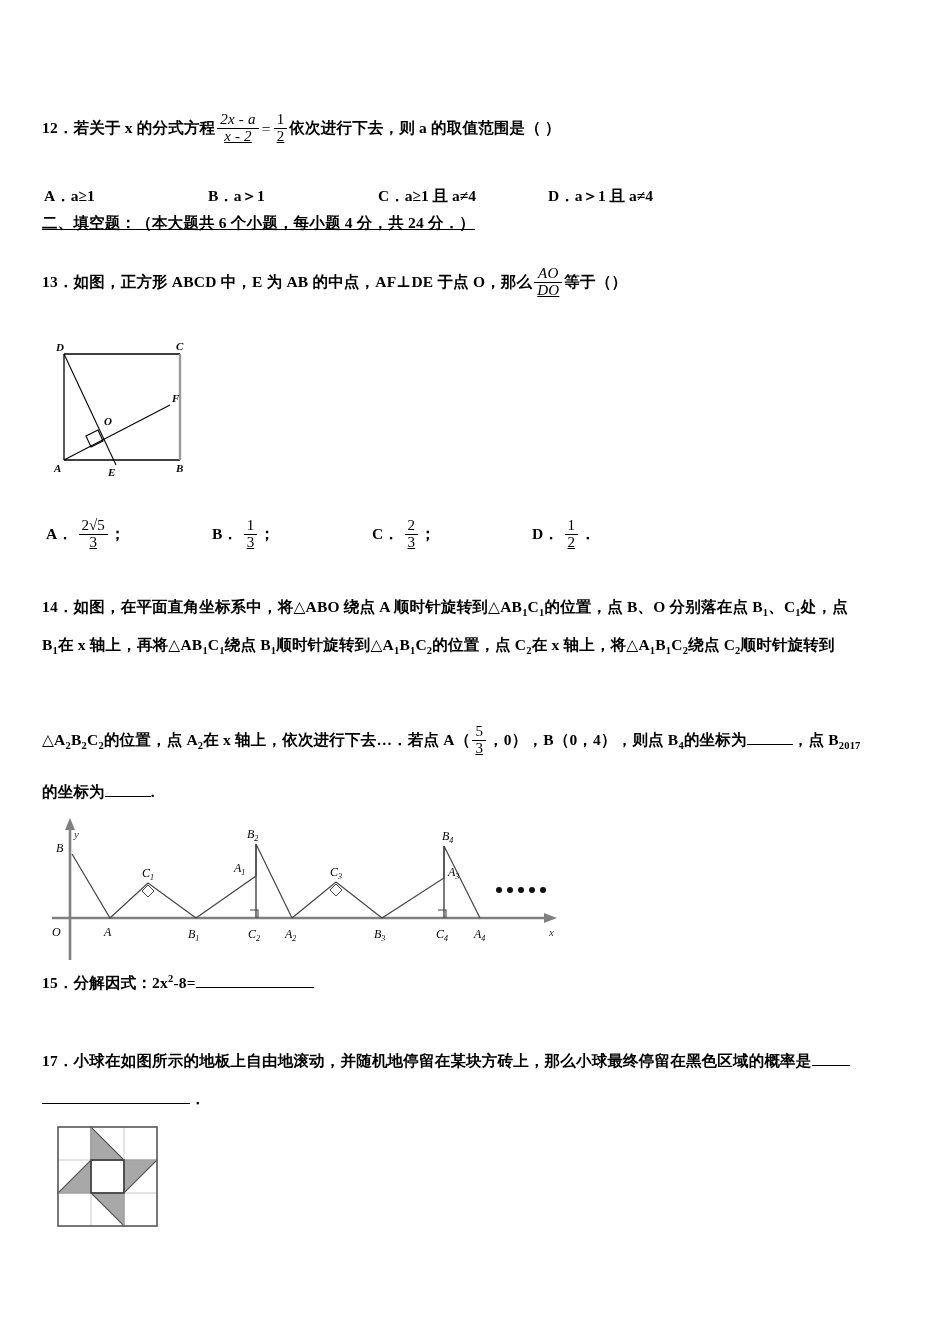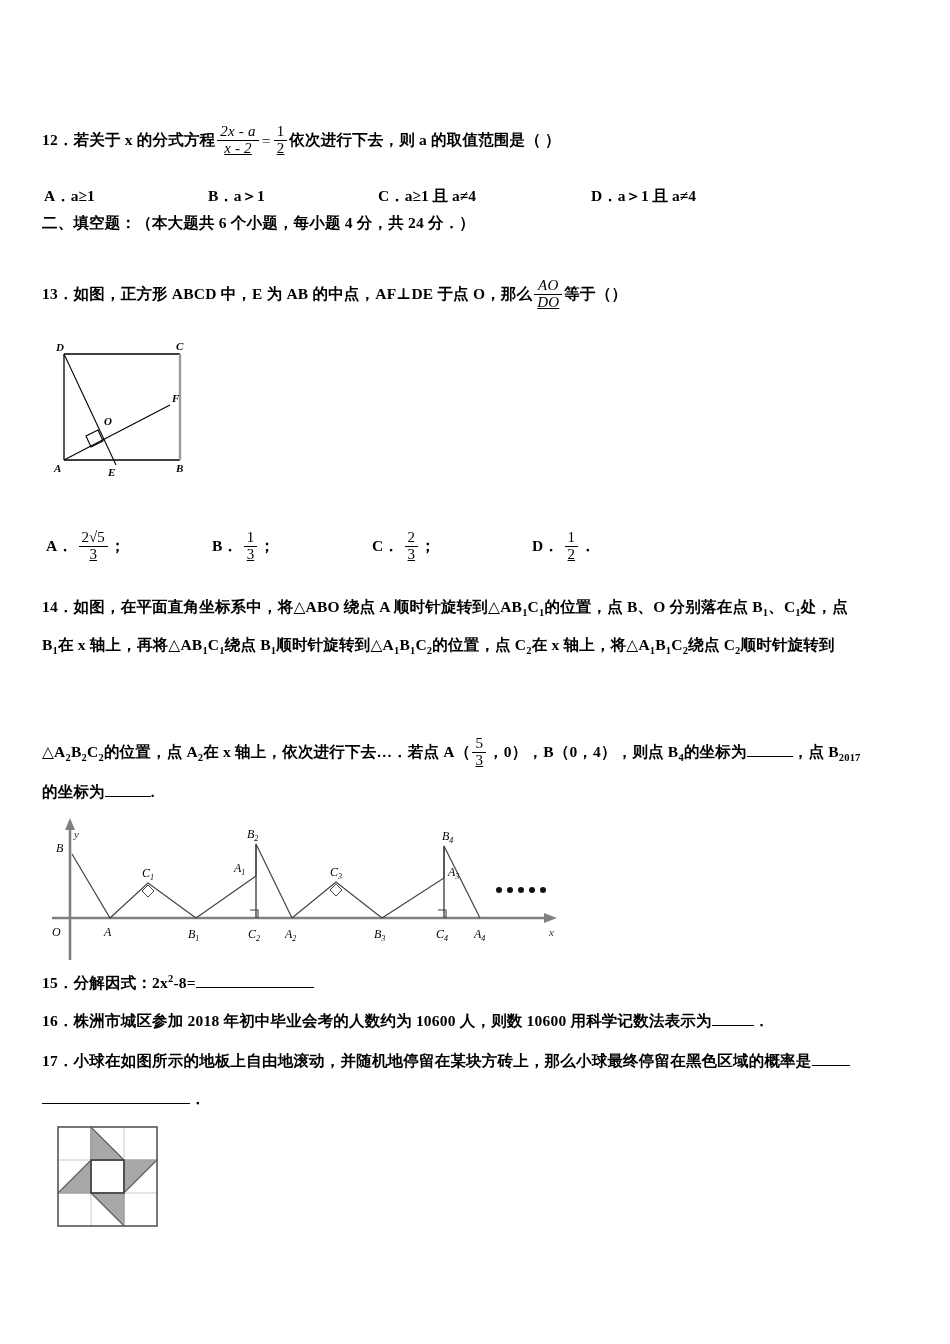--- a/index.html
+++ b/index.html
@@ -31,21 +31,21 @@
   }
   
   .frac {
     display: inline-block;
     vertical-align: middle;
     text-align: center;
     font-weight: normal;
     font-style: italic;
     font-family: "Liberation Serif", serif;
     line-height: 1.05;
-    margin: 12px 2px;
+    margin: 0 2px;
     position: relative;
     top: -0.05em;
   }
   .frac .num {
     display: block;
     padding: 0 3px;
     font-size: 15px;
   }
   .frac .den {
     display: block;
@@ -100,25 +100,25 @@
 
   <div class="opt" style="left:44px; top:186px;">
     <span>A．</span><span>a≥1</span>
   </div>
   <div class="opt" style="left:208px; top:186px;">
     <span>B．</span><span>a＞1</span>
   </div>
   <div class="opt" style="left:378px; top:186px;">
     <span>C．</span><span>a≥1 且 a≠4</span>
   </div>
-  <div class="opt" style="left:548px; top:186px;margin-left:43px;">
+  <div class="opt" style="left:548px; top:186px;">
     <span>D．</span><span>a＞1 且 a≠4</span>
   </div>
 
-  <div class="blk" style="left:42px; top:214px;">二、填空题：（本大题共 6 个小题，每小题 4 分，共 24 分．）</div>
+  <div class="blk" style="left:42px; top:214px;text-decoration:underline;">二、填空题：（本大题共 6 个小题，每小题 4 分，共 24 分．）</div>
 
   <div class="blk" style="left:42px; top:267px;">
     <span>13．如图，正方形 ABCD 中，E 为 AB 的中点，AF⊥DE 于点 O，那么</span><span class="frac"><span class="num">AO</span><span class="den">DO</span></span><span>等于（）</span>
   </div>
 
   <div class="fig" style="left:46px; top:336px; width:152px; height:140px;">
     <svg width="152" height="140" viewBox="0 0 152 140" xmlns="http://www.w3.org/2000/svg">
 
       <line x1="18" y1="18" x2="134" y2="18" stroke="#000" stroke-width="1.3"></line>
       <line x1="18" y1="18" x2="18" y2="124" stroke="#000" stroke-width="1.3"></line>
@@ -221,23 +221,20 @@
       <text x="330" y="126" font-family="Liberation Serif, serif" font-size="12" font-style="italic">B<tspan font-size="8" dy="3">3</tspan></text>
       <text x="392" y="126" font-family="Liberation Serif, serif" font-size="12" font-style="italic">C<tspan font-size="8" dy="3">4</tspan></text>
       <text x="430" y="126" font-family="Liberation Serif, serif" font-size="12" font-style="italic">A<tspan font-size="8" dy="3">4</tspan></text>
     </svg>
   </div>
 
   <div class="blk" style="left:42px; top:974px;">
     <span>15．分解因式：2x</span><span class="sup">2</span><span>‐8=</span><span class="blank" style="width:118px;"></span>
   </div>
 
-  <div class="blk" style="left:42px; top:1012px;">
-    <span>16．株洲市城区参加 2018 年初中毕业会考的人数约为 10600 人，则数 10600 用科学记数法表示为</span><span class="blank" style="width:42px;"></span><span>．</span>
-  </div>
 
   <div class="blk" style="left:42px; top:1052px;">
     <span>17．小球在如图所示的地板上自由地滚动，并随机地停留在某块方砖上，那么小球最终停留在黑色区域的概率是</span><span class="blank" style="width:38px;"></span>
   </div>
   <div class="blk" style="left:42px; top:1090px;">
     <span class="blank" style="width:148px;"></span><span>．</span>
   </div>
 
   <div class="fig" style="left:55px; top:1124px; width:106px; height:108px;">
     <svg width="106" height="108" viewBox="0 0 106 108" xmlns="http://www.w3.org/2000/svg">

